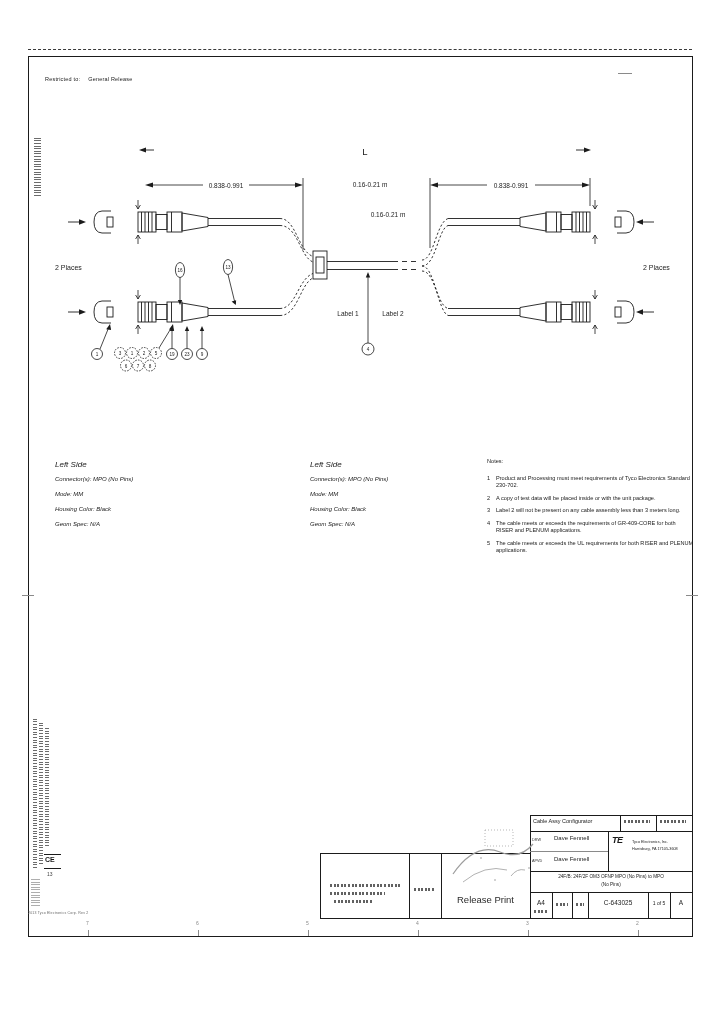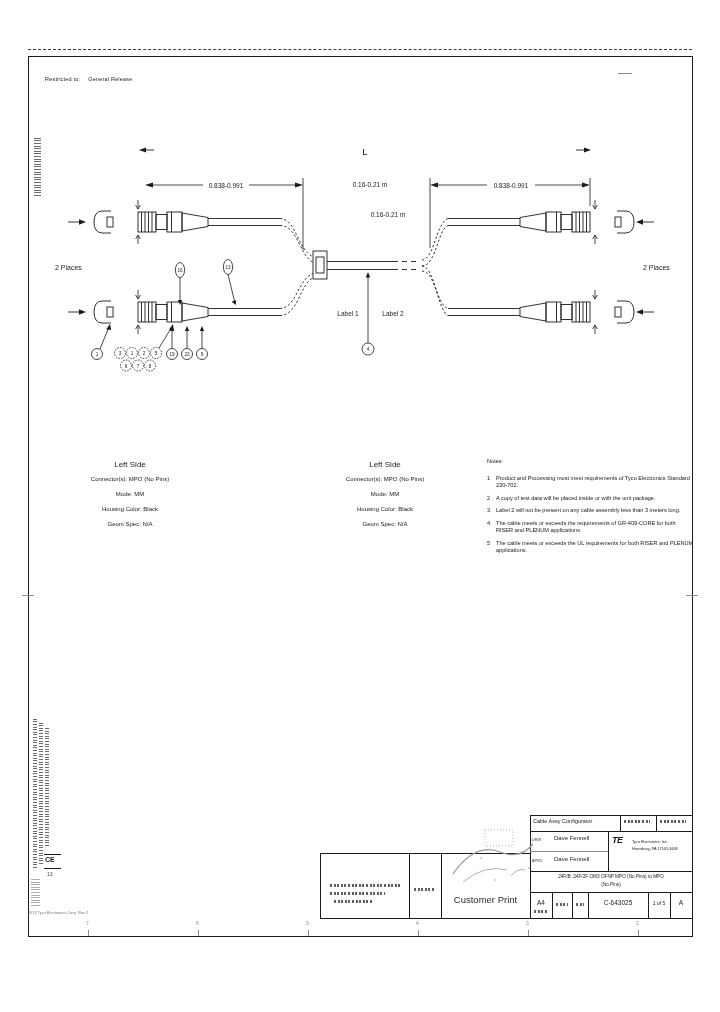--- a/index.html
+++ b/index.html
@@ -13,21 +13,21 @@
   .hl.faint,.vl.faint{background:#8a8a8a;}
   .stripe{position:absolute;background:repeating-linear-gradient(90deg,rgba(45,45,45,.75) 0 2px,transparent 2px 3.6px);}
   .vstripe{position:absolute;background:repeating-linear-gradient(0deg,rgba(45,45,45,.7) 0 1px,transparent 1px 2.6px);}
   .sheet-border{position:absolute;left:28px;top:56px;width:663px;height:879px;border:1px solid #1b1b1b;}
   .dash-top{position:absolute;left:28px;top:49px;width:664px;border-top:1px dashed #3a3a3a;}
   .restricted{position:absolute;left:45px;top:76px;font-size:5.5px;letter-spacing:.2px;}
   .restricted .val{margin-left:8px;}
   .schematic{position:absolute;left:30px;top:130px;}
   svg text{font-family:"Liberation Sans",sans-serif;fill:#1b1b1b;}
   .t95{font-size:9.5px;} .t7{font-size:7px;} .t65{font-size:6.5px;} .t46{font-size:4.6px;}
-  .sideblock{position:absolute;width:150px;text-align:center;font-size:6px;line-height:15px;}
+  .sideblock{position:absolute;width:150px;font-size:6px;line-height:15px;font-style:italic;}
   .sideblock .sb-title{font-size:8px;line-height:14px;}
   .notes{position:absolute;left:487px;top:458px;width:207px;font-size:5.6px;line-height:7.5px;}
   .notes-title{margin-bottom:9px;}
   .note{display:flex;gap:3px;margin-bottom:5px;}
   .note .nnum{flex:0 0 6px;}
   .note .ntxt{flex:1;}
   .cfg{position:absolute;left:533px;top:818px;font-size:5.5px;}
   .tb-lbl{position:absolute;font-size:3.8px;color:#333;}
   .tb-name{position:absolute;font-size:6px;}
   .logo-te{position:absolute;left:612px;top:835px;font-size:9px;font-weight:bold;font-style:italic;letter-spacing:-.5px;}
@@ -313,21 +313,21 @@
   <span class="cellt" style="left:588px;top:899px;width:60px;">C-643025</span>
   <span class="cellt small" style="left:648px;top:900px;width:22px;">1 of 5</span>
   <span class="cellt" style="left:670px;top:899px;width:22px;">A</span>
   <div class="stripe" style="left:534px;top:910px;width:14px;height:3px;"></div>
 
   <div class="stripe" style="left:330px;top:884px;width:70px;height:3px;"></div>
   <div class="stripe" style="left:330px;top:892px;width:55px;height:3px;"></div>
   <div class="stripe" style="left:334px;top:900px;width:40px;height:3px;"></div>
   <div class="stripe" style="left:414px;top:888px;width:20px;height:3px;"></div>
 
-  <div class="cust">Customer Print</div>
+  <div class="cust">Release Print</div>
 
   <svg class="abs" style="left:445px;top:824px;" width="95" height="68" viewBox="0 0 95 68">
     <rect x="40" y="6" width="28" height="16" fill="none" stroke="#9a9a9a" stroke-width="0.7" stroke-dasharray="1 2"></rect>
     <path d="M8,50 Q30,18 55,28 Q75,36 88,20" stroke="#9d9d9d" stroke-width="1.2" fill="none"></path>
     <path d="M18,58 Q40,40 62,46" stroke="#b2b2b2" stroke-width="1" fill="none"></path>
     <path d="M66,52 q6,-8 14,-6" stroke="#a8a8a8" stroke-width="0.9" fill="none"></path>
     <circle cx="36" cy="34" r="0.8" fill="#999"></circle>
       <circle cx="74" cy="30" r="0.8" fill="#999"></circle>
     <circle cx="50" cy="56" r="0.8" fill="#999"></circle>
       <circle cx="84" cy="44" r="0.8" fill="#999"></circle>

